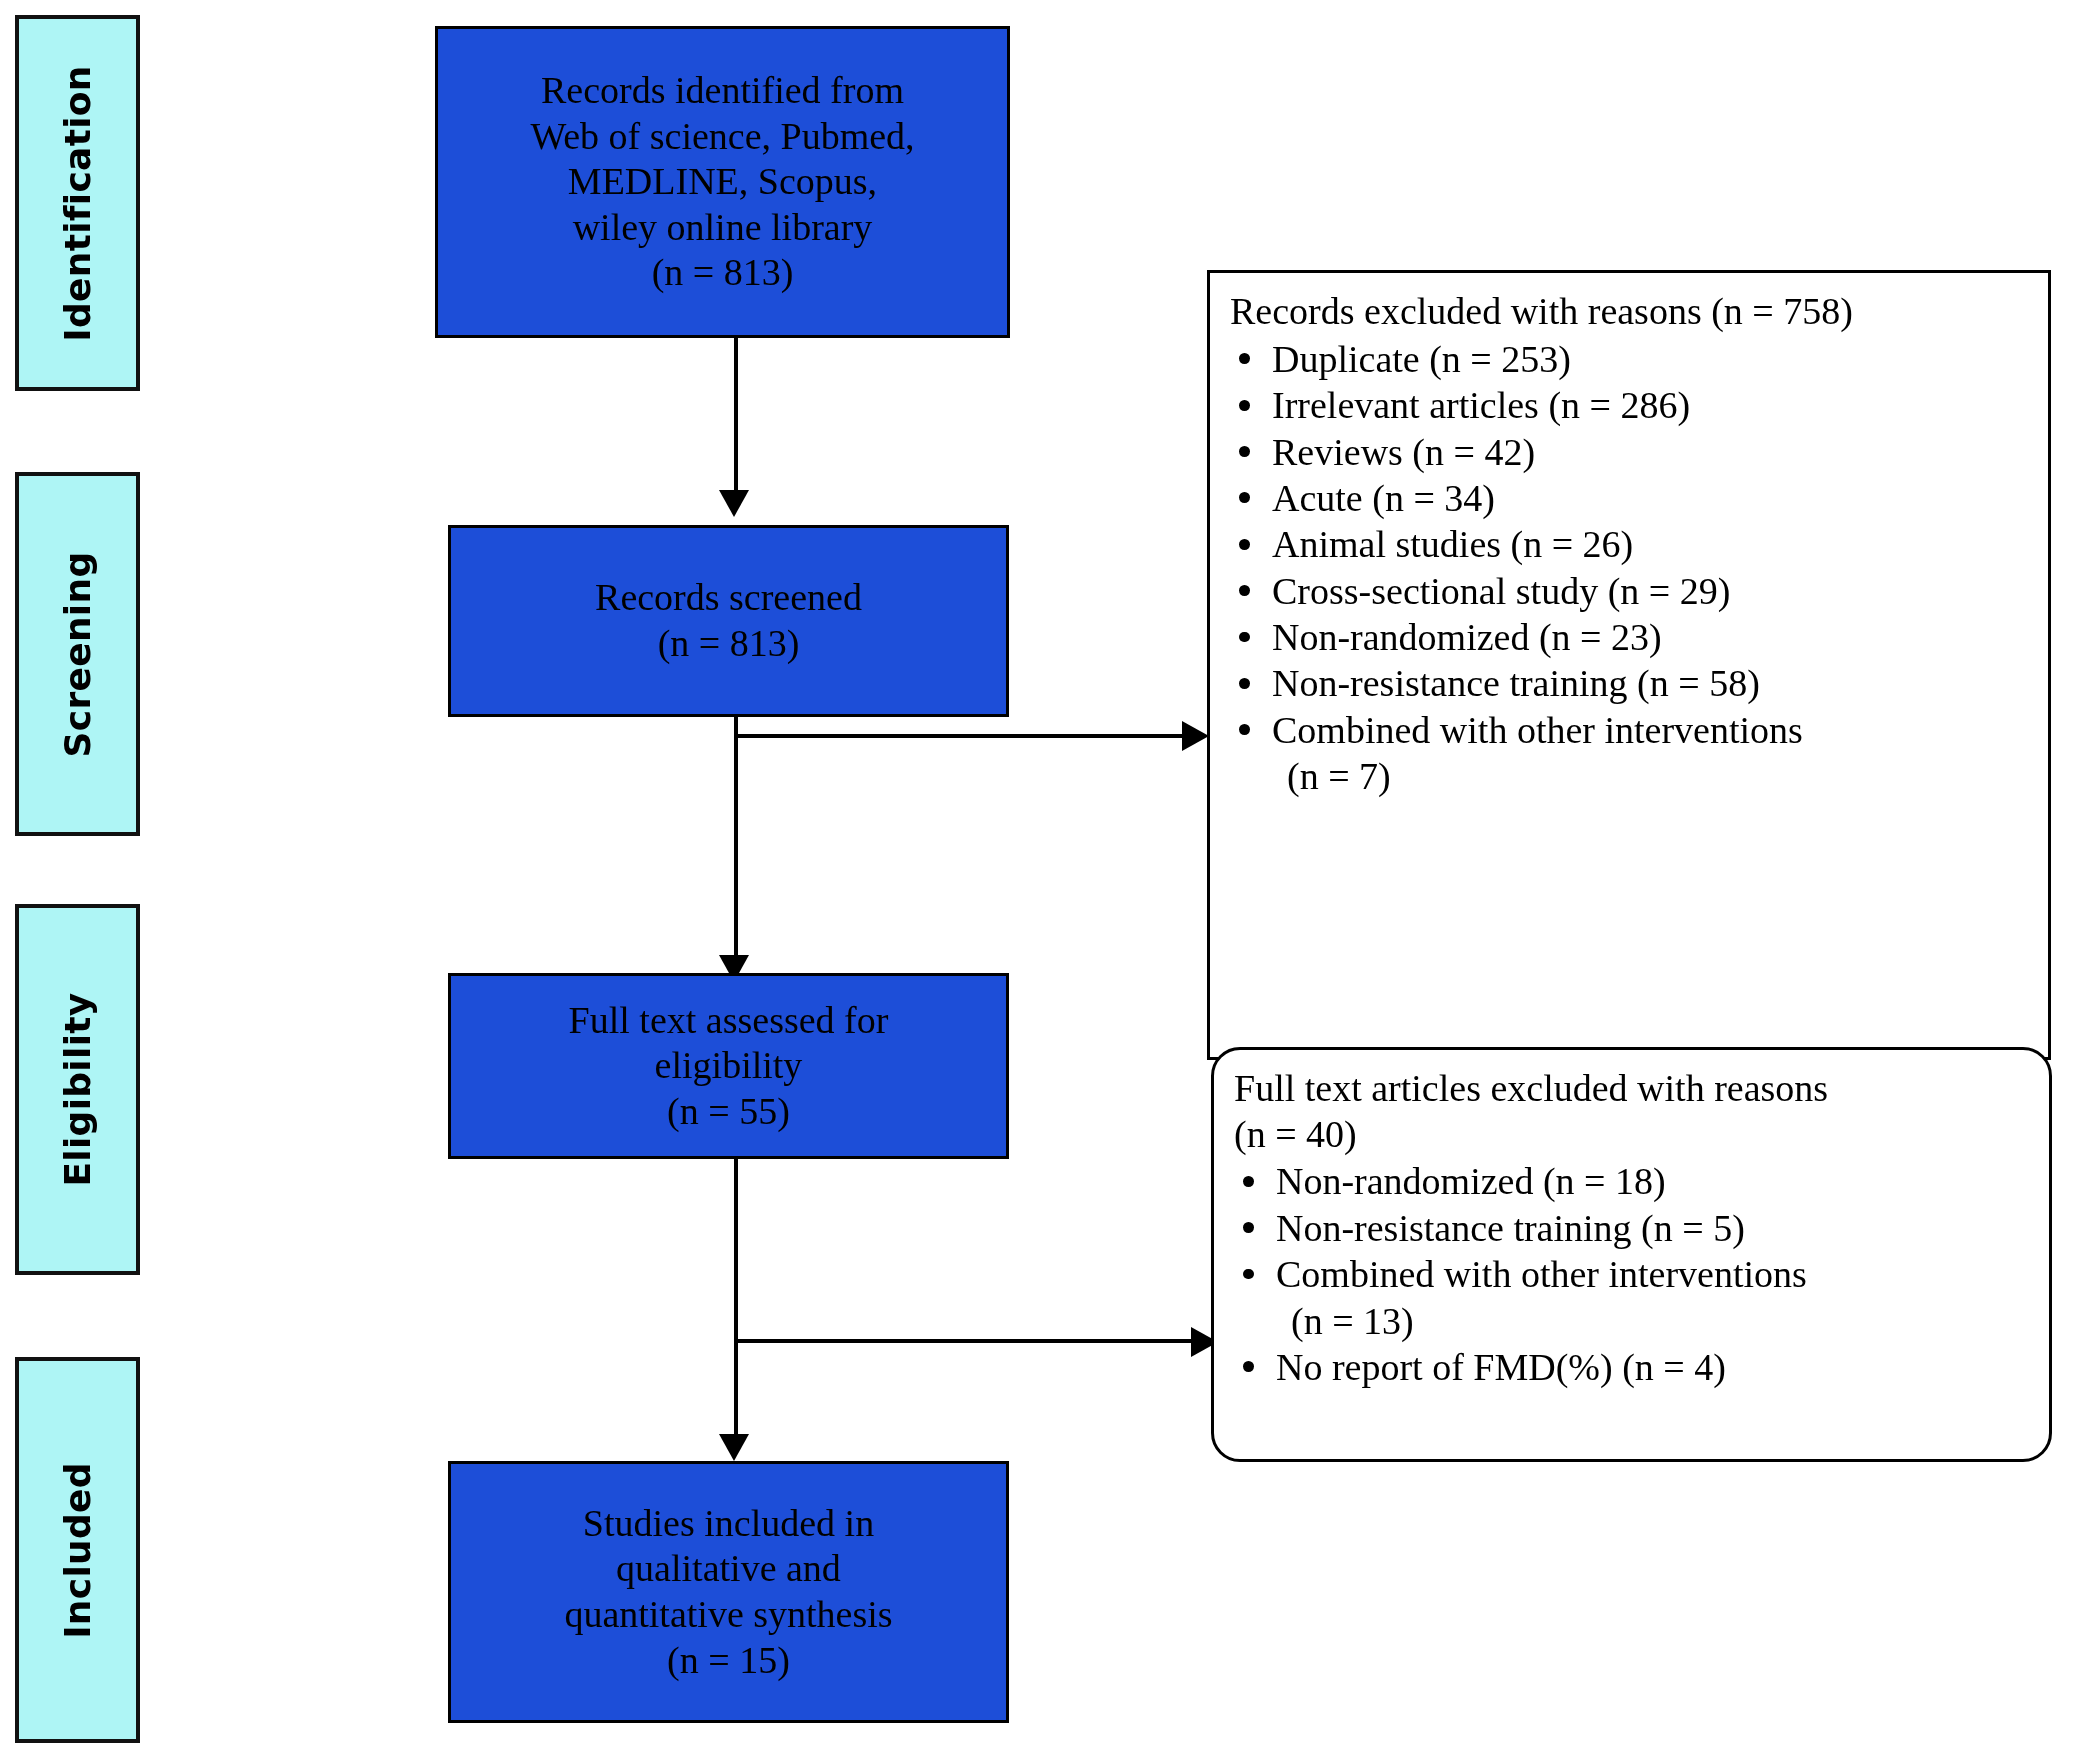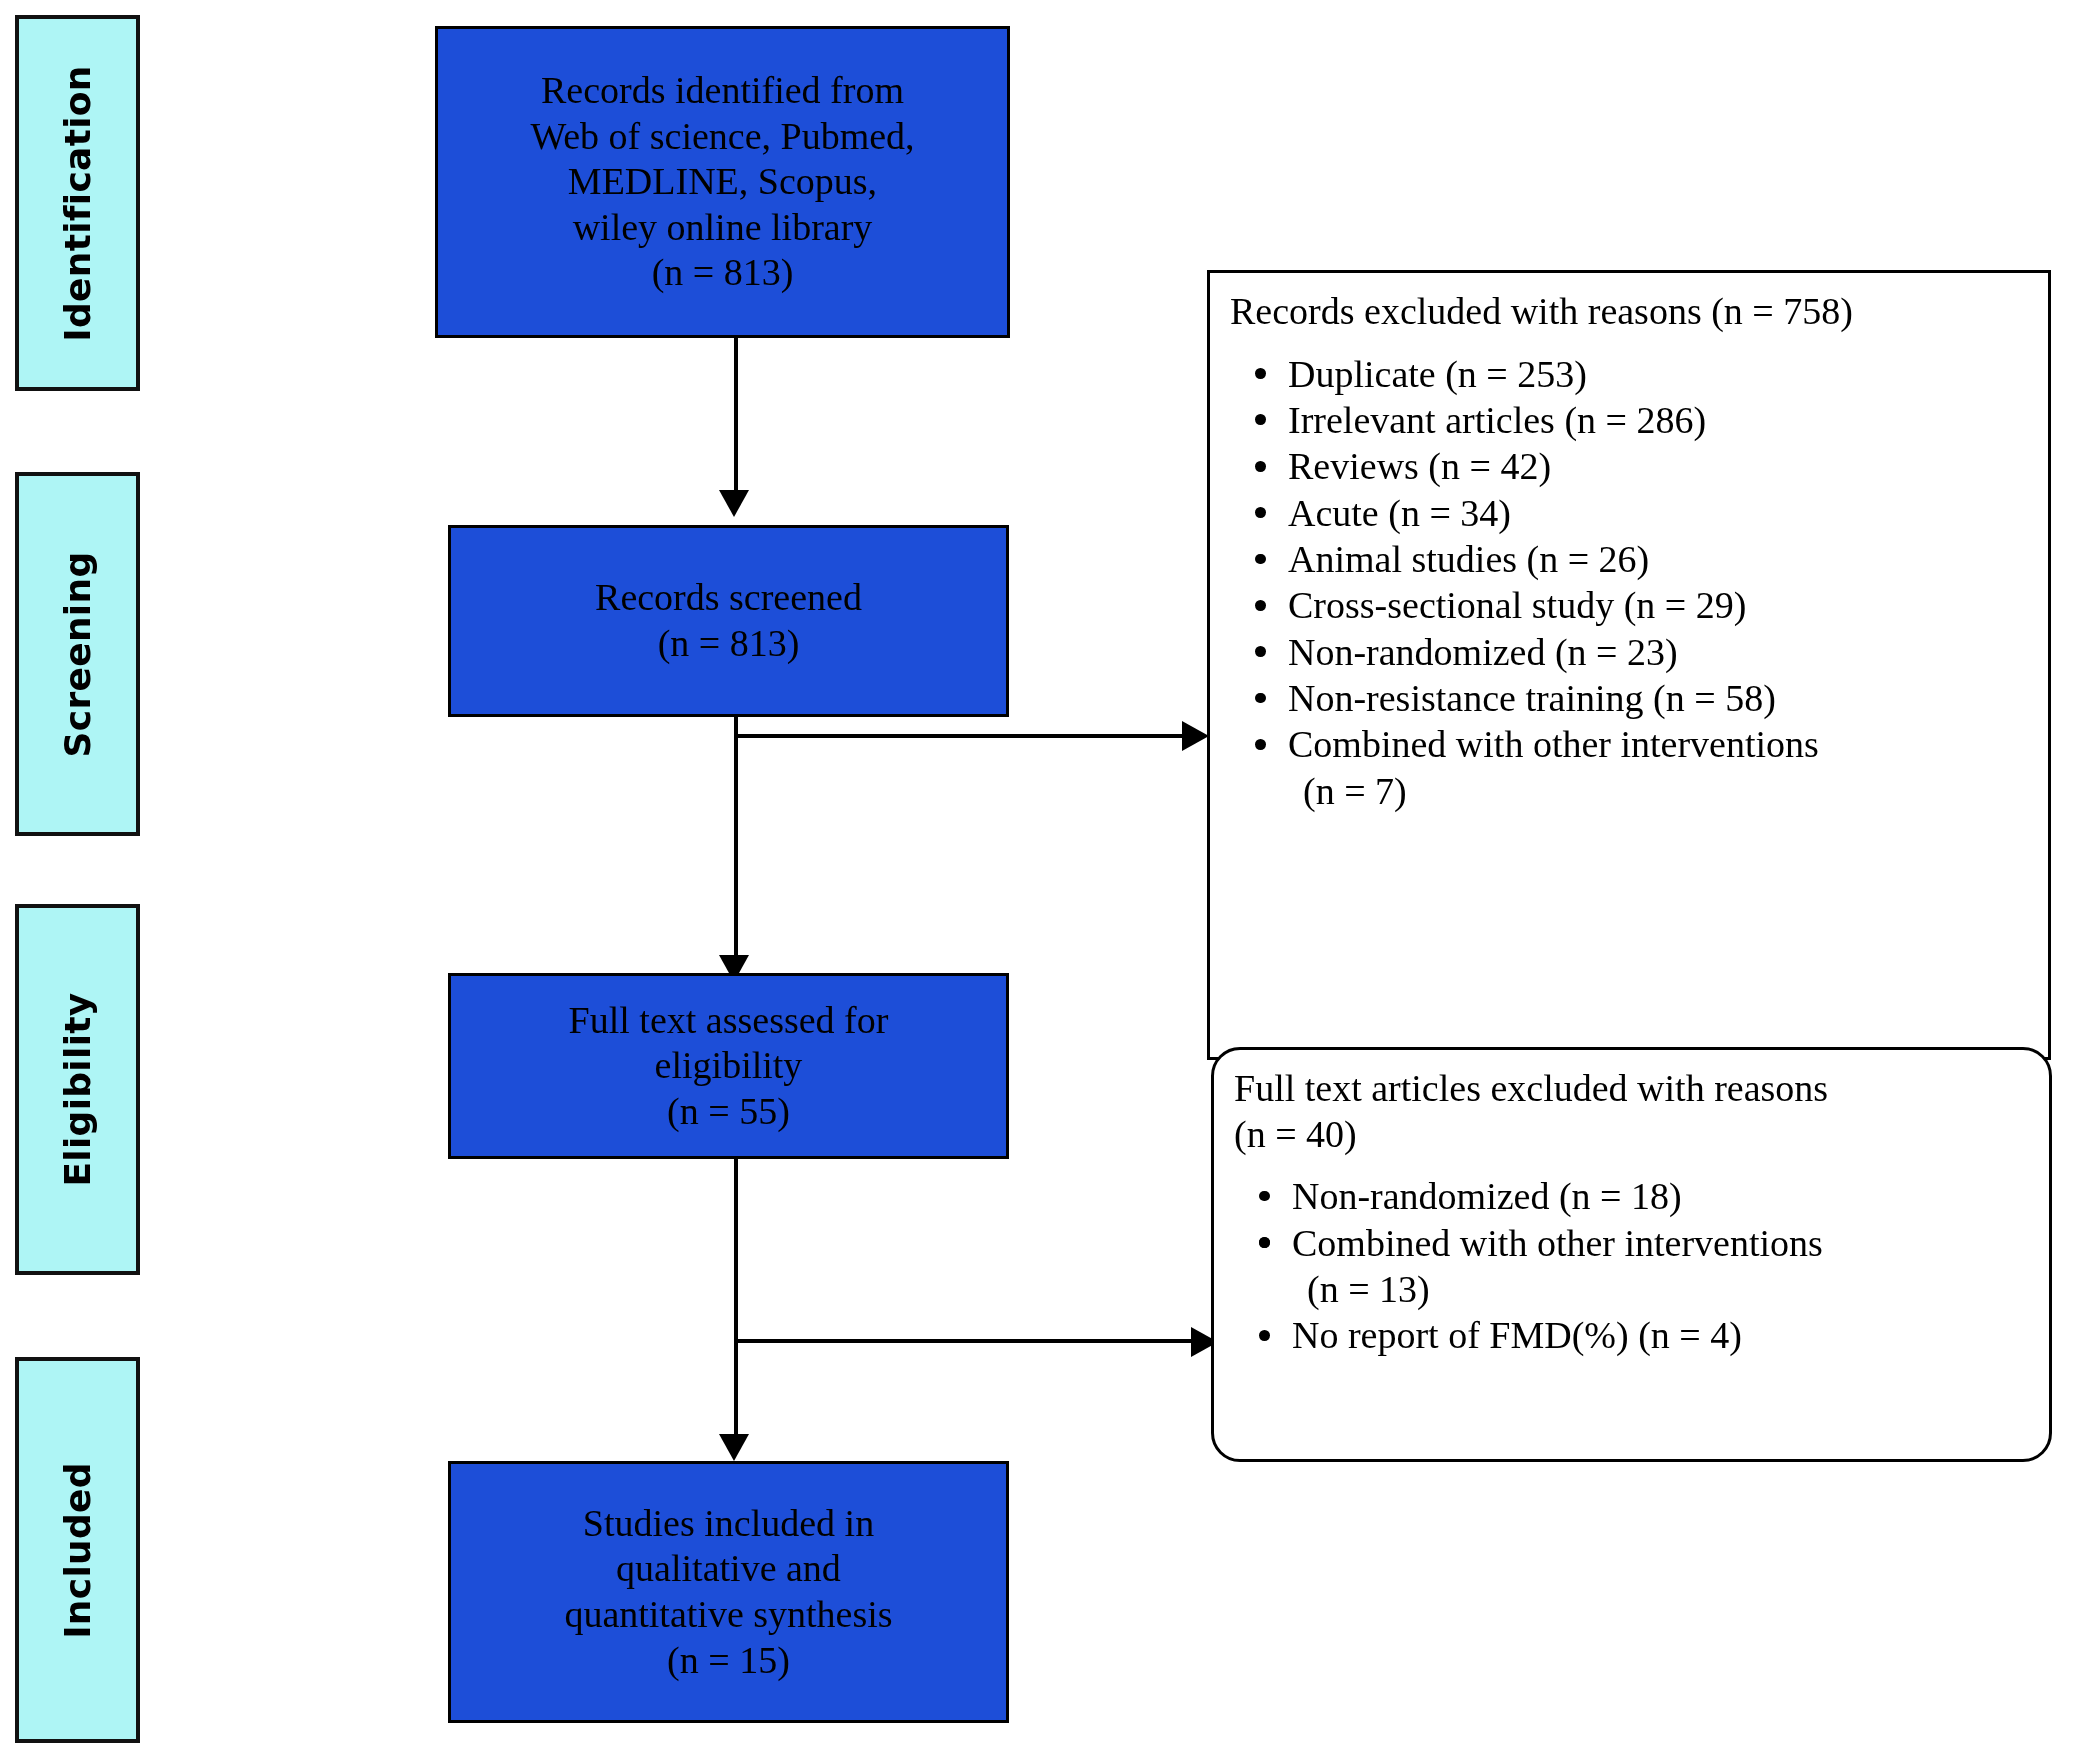--- a/index.html
+++ b/index.html
@@ -66,21 +66,21 @@
     padding: 16px 17.5px 13.5px 20px;
   }
   .excl-head {
     font-size: 38px;
     line-height: 1.20;
     margin-bottom: 1.3px;
   }
   .excl-head .ln { display: block; }
   .excl-list {
     list-style: none;
-    margin: 16px;
+    margin: 0;
     padding: 0;
   }
   .excl-list li {
     position: relative;
     font-size: 38px;
     line-height: 1.22;
     padding-left: 42px;
     margin: 0;
   }
   .excl-list li .bullet {
@@ -243,20 +243,21 @@
       <span class="ln">Full text articles excluded with reasons</span>
       <span class="ln">(n = 40)</span>
     </div>
     <ul class="excl-list">
       <li>
         <span class="bullet"></span>
         <span>Non-randomized (n = 18)</span>
       </li>
       <li>
         <span class="bullet"></span>
+        <span>Non-resistance training (n = 5)</span>
       </li>
       <li>
         <span class="bullet"></span>
         <span>Combined with other interventions</span>
         <span class="cont">(n = 13)</span>
       </li>
       <li>
         <span class="bullet"></span>
         <span>No report of FMD(%) (n = 4)</span>
       </li>

